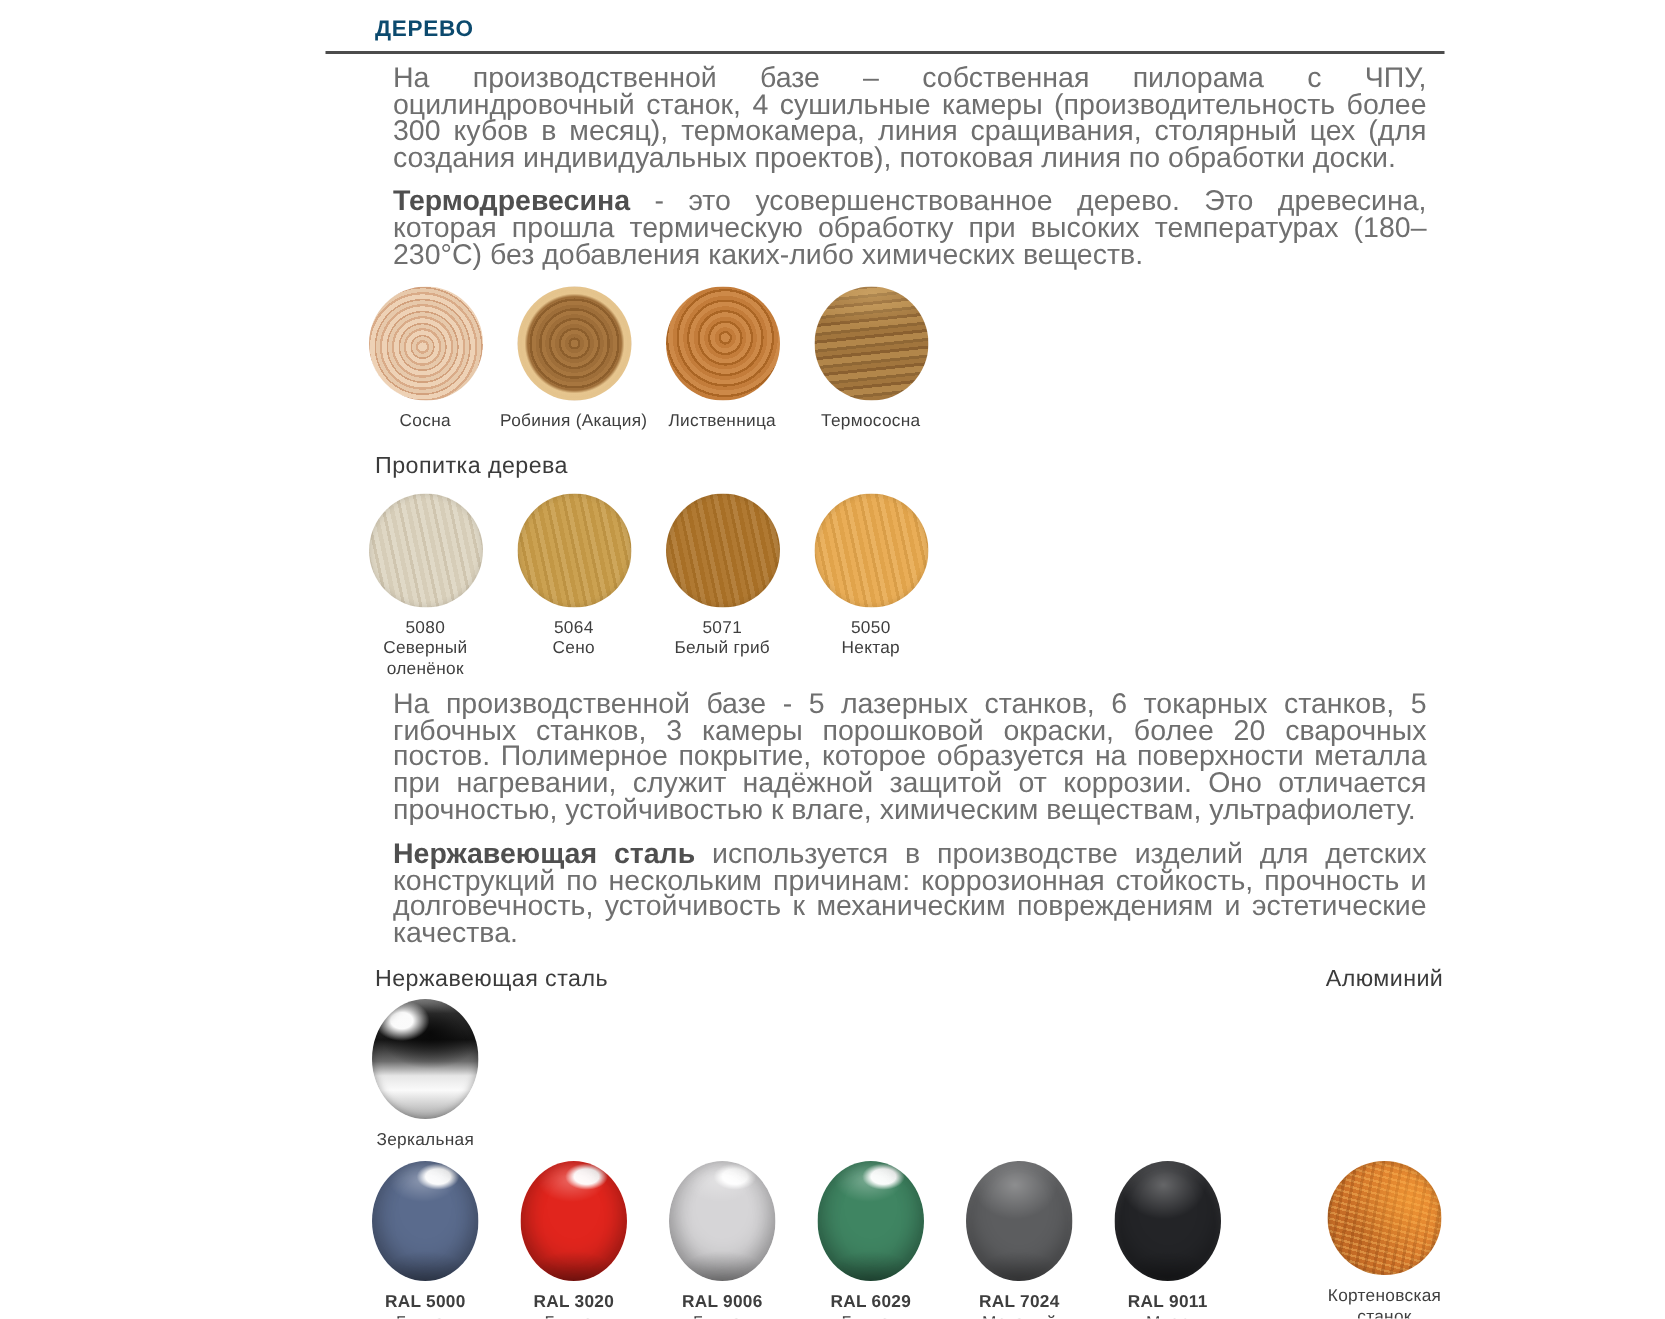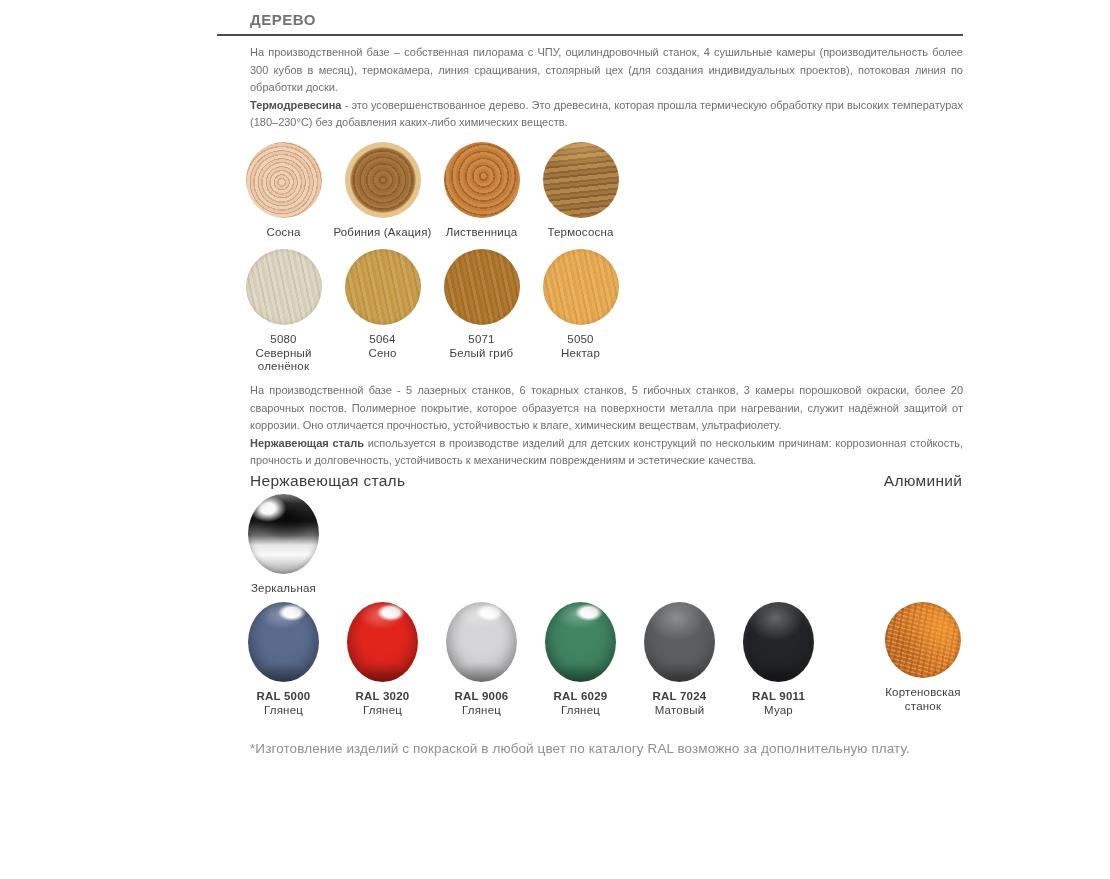--- a/index.html
+++ b/index.html
@@ -1,23 +1,23 @@
 <!DOCTYPE html>
 <html><head>
 <meta charset="utf-8">
 <style>
   html,body{margin:0;padding:0;background:#ffffff;}
   body{width:1110px;height:879px;overflow:hidden;font-family:"Liberation Sans",sans-serif;}
   .page{position:relative;width:713px;margin-left:250px;padding-top:11px;}
 
   
   .rule-head{margin:0 0 0 -33px;padding:0 0 5px 33px;border-bottom:2px solid #4c4c4c;
-    font-size:15px;font-weight:bold;letter-spacing:.5px;color:#737373;line-height:18px;}
-
-  .body-par{margin:0;font-size:11px;line-height:17.6px;color:#6f6f6f;text-align:justify;}
+    font-size:15px;font-weight:bold;letter-spacing:.5px;color:#0c4a6e;line-height:18px;}
+
+  .body-par{margin:12px;font-size:19px;line-height:17.6px;color:#6f6f6f;text-align:justify;}
   .body-par.first{margin-top:8px;}
   .body-par b{color:#4f4f4f;}
 
   .subhead{font-size:15.5px;color:#3b3b3b;letter-spacing:.3px;line-height:17px;font-weight:normal;margin:0;}
 
   .swatch-row{display:flex;margin-left:-16px;align-items:flex-start;}
   .cell{width:99px;display:flex;flex-direction:column;align-items:center;flex:0 0 auto;justify-content:space-between;}
   .cell-right{width:80px;margin-left:auto;}
   .label{margin-top:8px;font-size:11.5px;line-height:13.5px;color:#3e3e3e;text-align:center;letter-spacing:.2px;}
   .nowrap{white-space:nowrap;}
@@ -113,20 +113,21 @@
       <div class="cell">
         <div class="disc tex-larch"></div>
         <div class="label nowrap">Лиственница</div>
       </div>
       <div class="cell">
         <div class="disc tex-thermo"></div>
         <div class="label nowrap">Термососна</div>
       </div>
     </div>
 
+    <h3 class="subhead mt13">Пропитка дерева</h3>
 
     <div class="swatch-row mt10">
       <div class="cell">
         <div class="disc grain" style="--c: #ddd5c1;"></div>
         <div class="label">
           <div>5080</div>
           <div class="namewrap">Северный оленёнок</div>
         </div>
       </div>
       <div class="cell">

